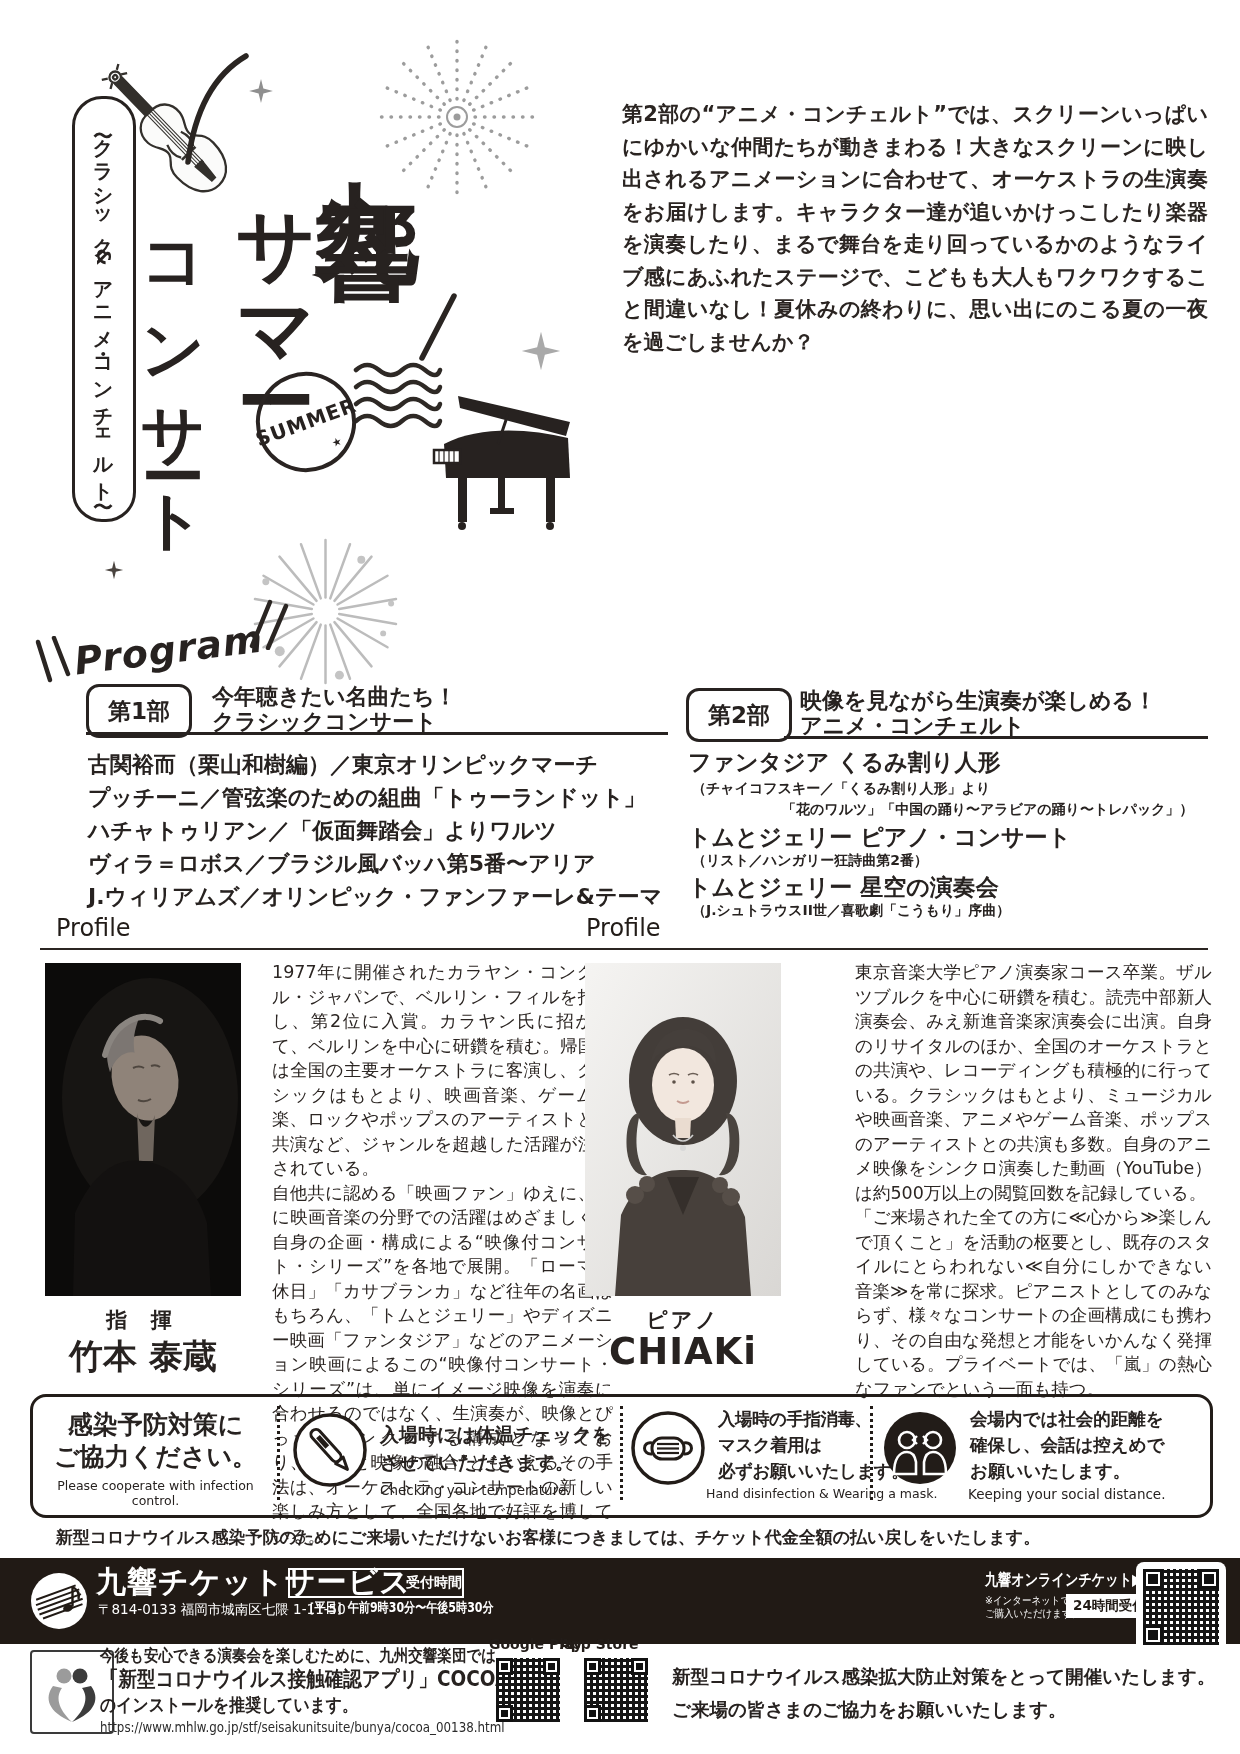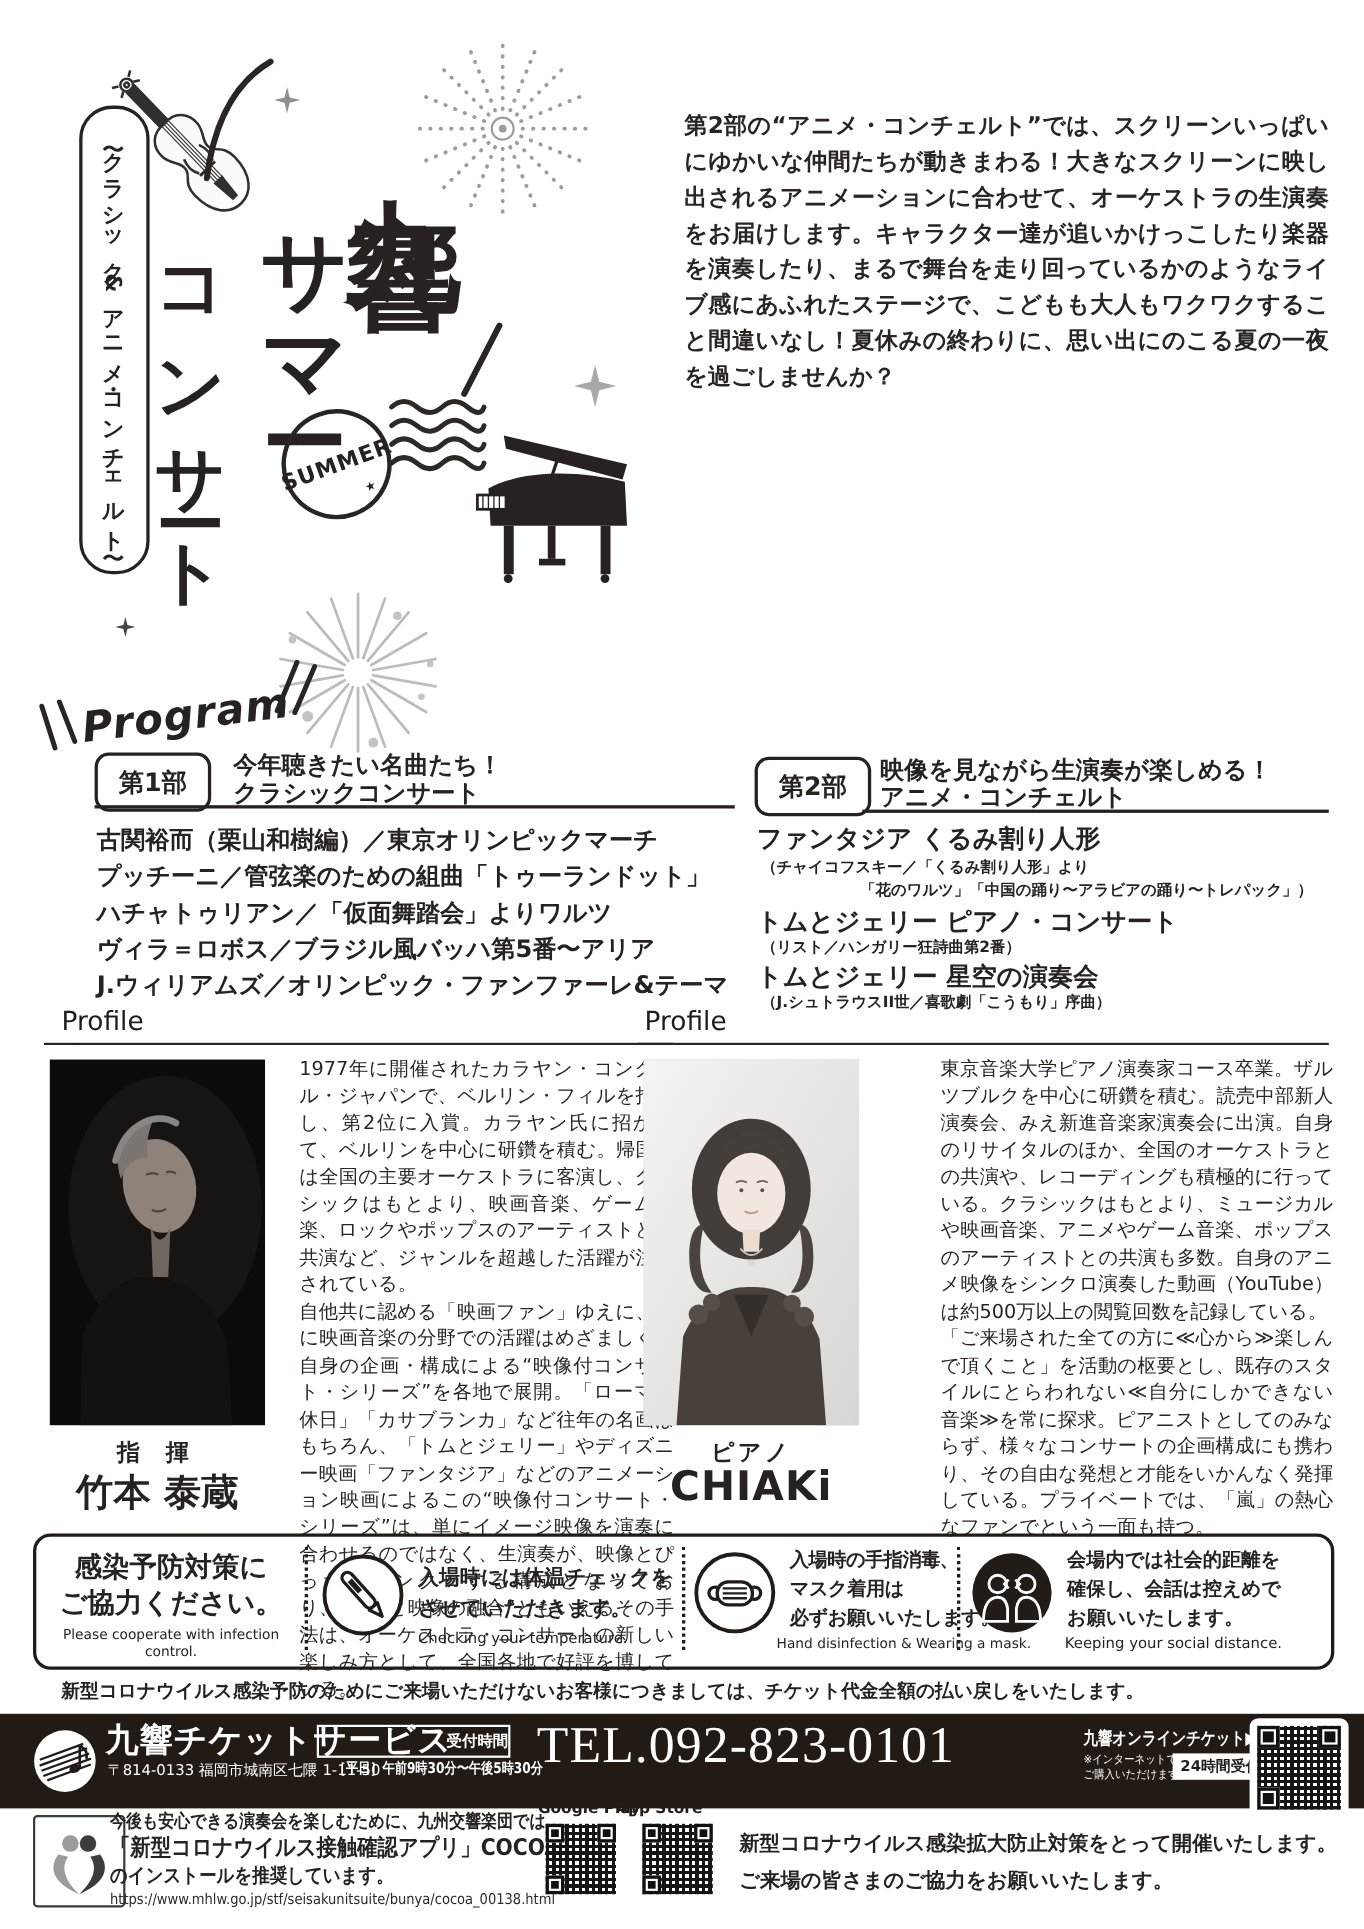--- a/index.html
+++ b/index.html
@@ -440,21 +440,20 @@
     <ellipse cx="38" cy="36" rx="5" ry="3.6" fill="#211a15" transform="rotate(-18 38 36)"></ellipse>
     <path d="M42.5,34.5 V15" stroke="#211a15" stroke-width="2.4"></path>
     <path d="M42.5,15 q8,4 6,12" stroke="#211a15" stroke-width="2.4" fill="none"></path>
   </svg>
   <div class="abs" id="svc-name">九響チケットサービス</div>
   <div class="abs" id="svc-addr">〒814-0133 福岡市城南区七隈 1-11-50</div>
   <div class="abs" id="hours-box">
     <span>受付時間</span>
   </div>
   <div class="abs" id="hours-text">［平日］午前9時30分〜午後5時30分</div>
-  <div class="abs" id="tel">TEL.092-823-0101</div>
   <div class="abs" id="online-label">九響オンラインチケット▶</div>
   <div class="abs pre" id="online-note">※インターネットで
 ご購入いただけます。</div>
   <div class="abs" id="badge24">24時間受付</div>
   <div class="abs" id="qr-main-box"></div>
   <div class="qr" id="qr-main">
     <i class="tl"></i>
       <i class="tr"></i>
       <i class="bl"></i>
   </div>

